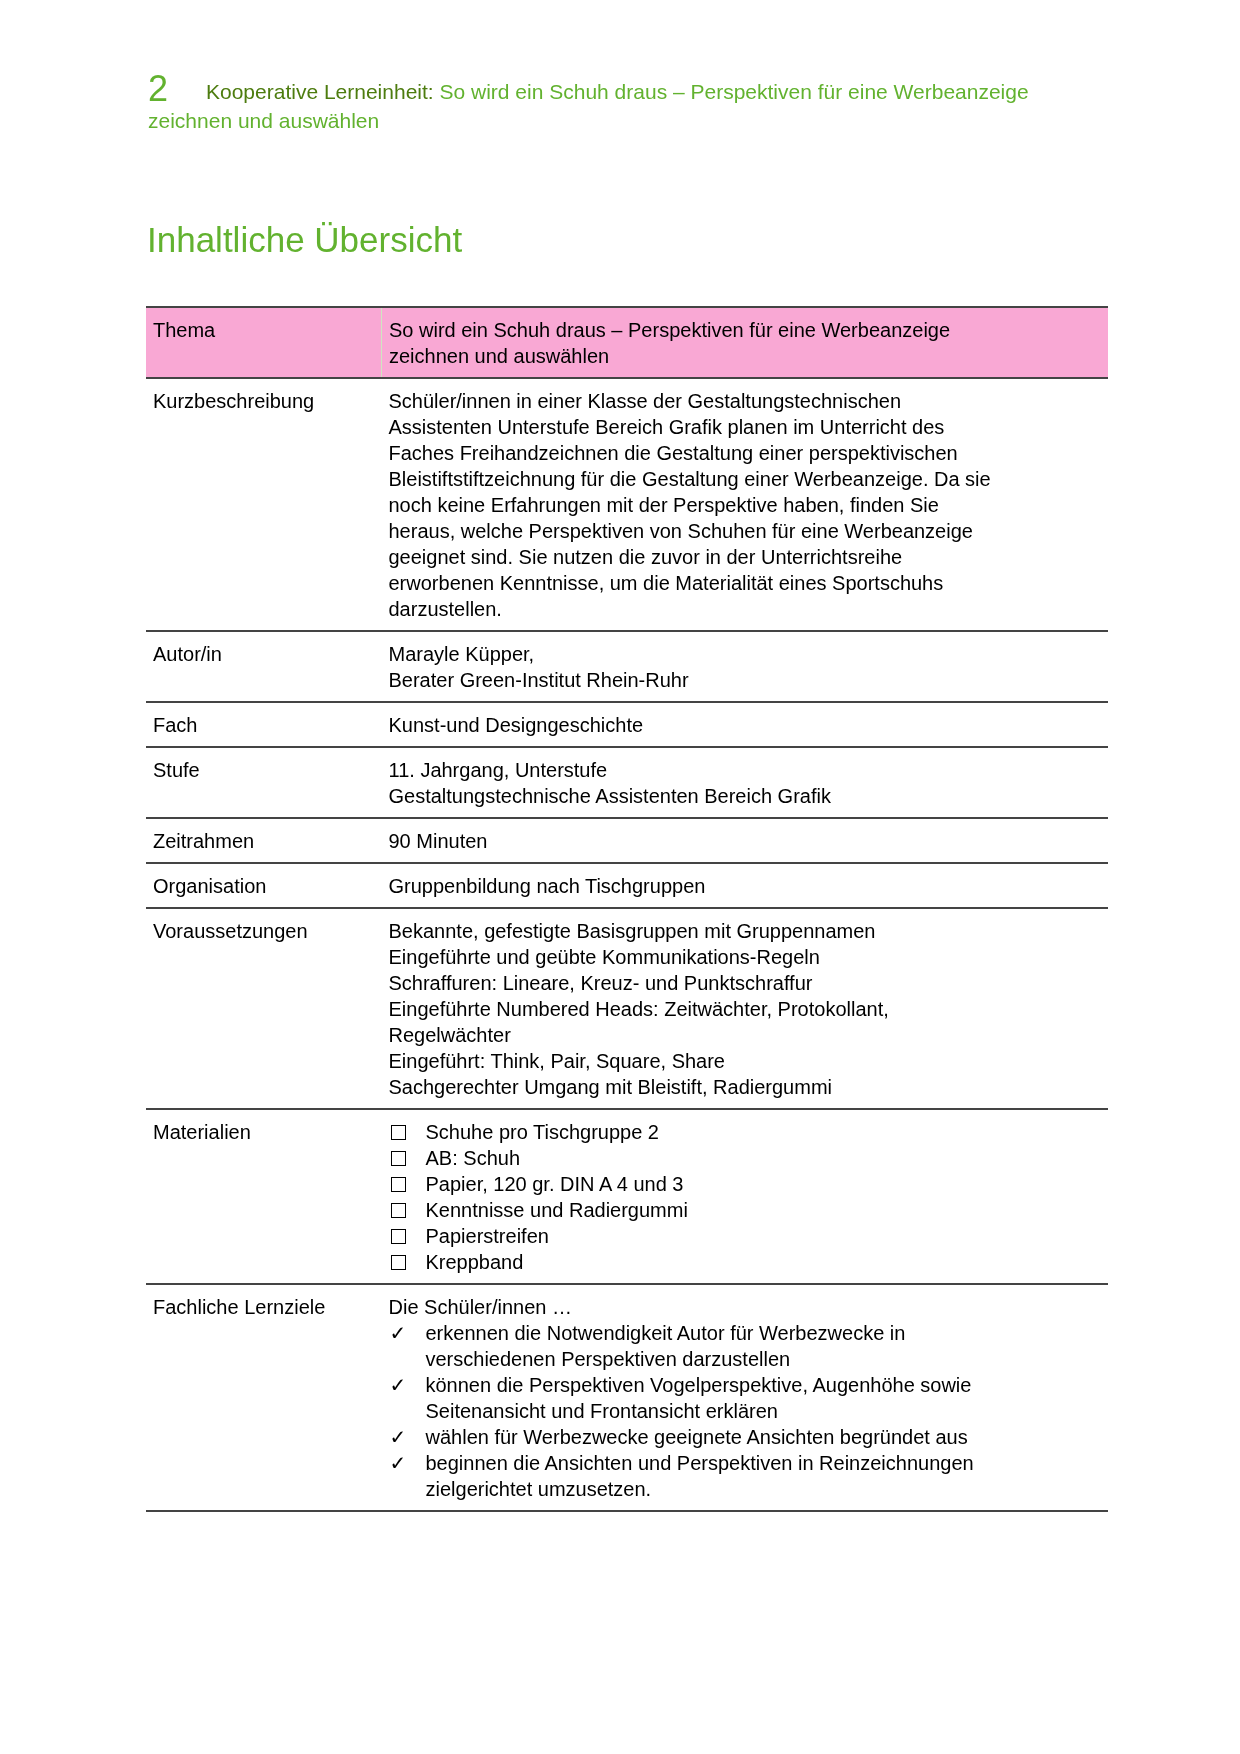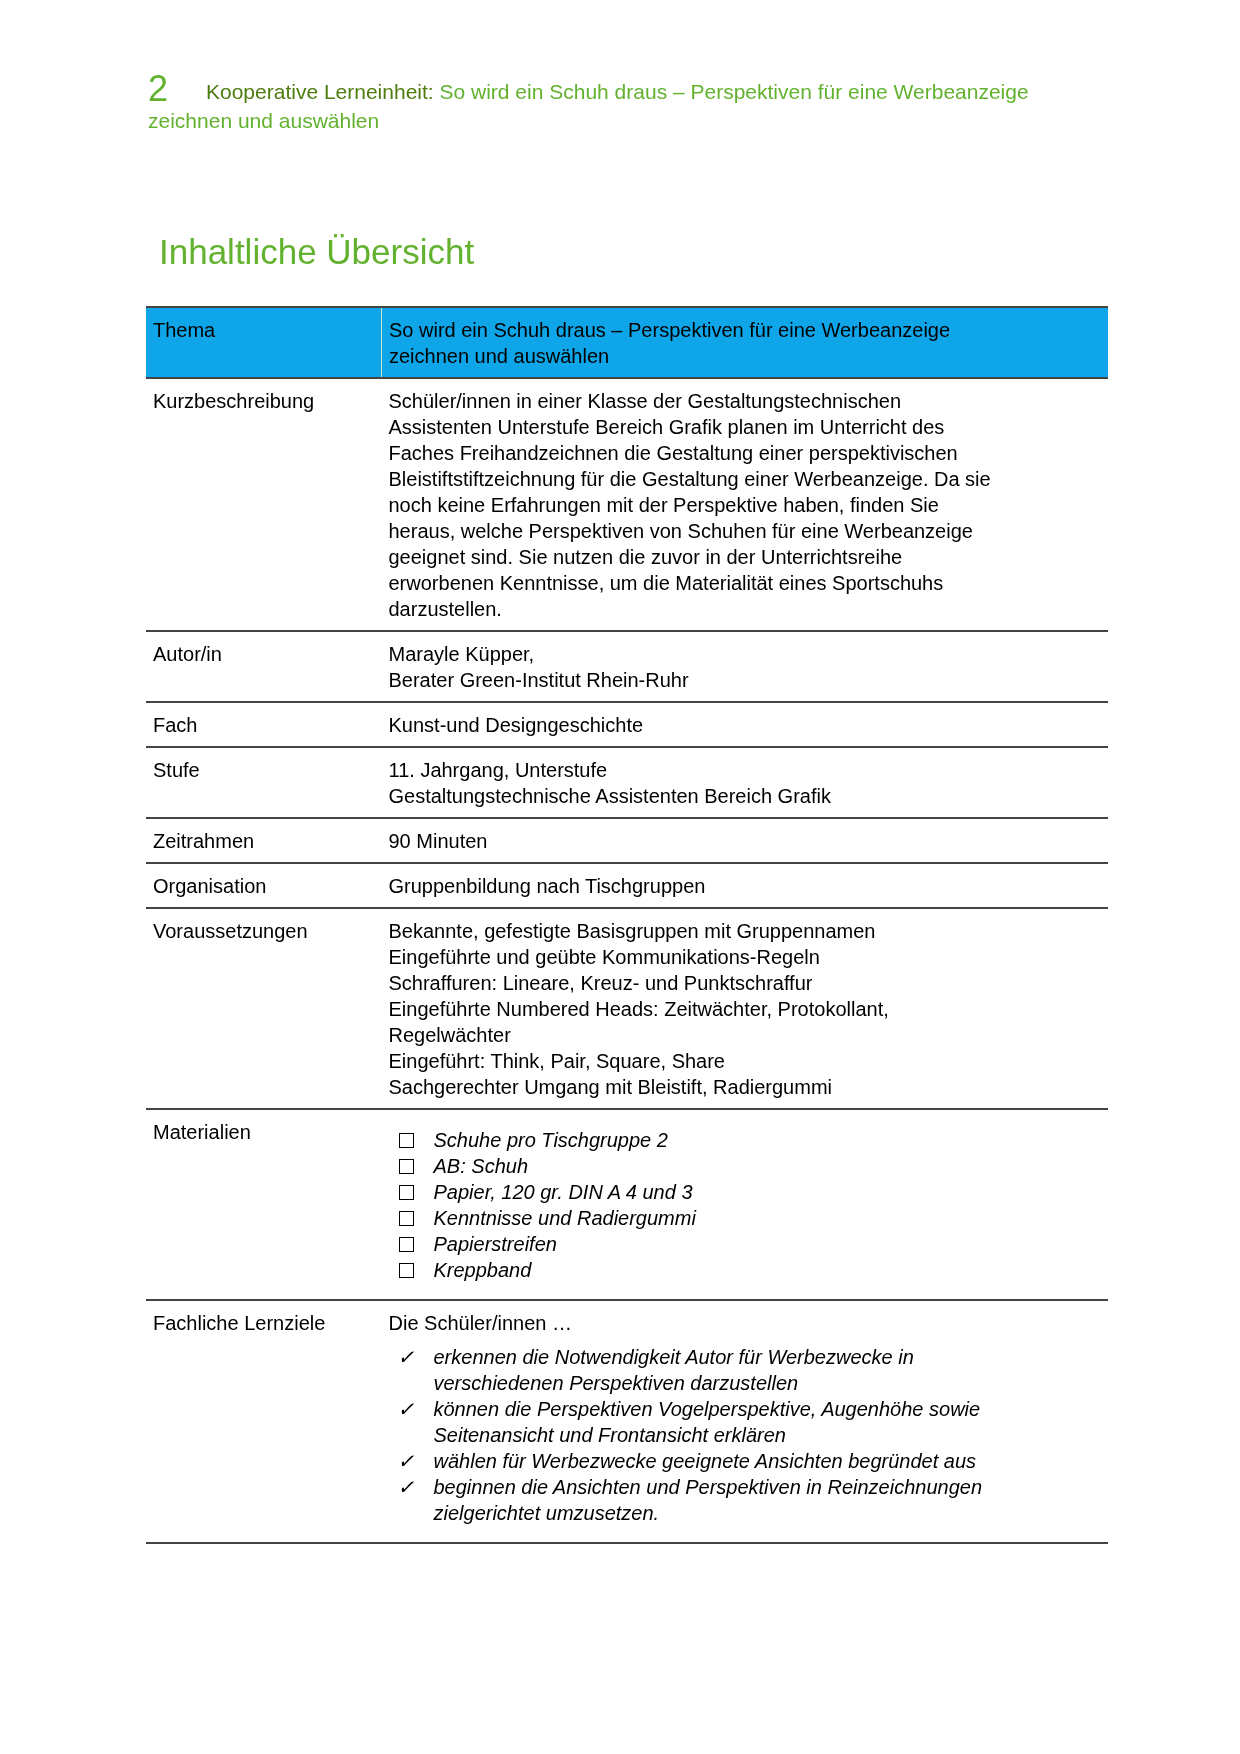--- a/index.html
+++ b/index.html
@@ -8,36 +8,36 @@
       font-family: "Liberation Sans", sans-serif; color: #000;
     }
     .header {
       position: absolute; left: 148px; top: 74px; width: 900px;
       font-size: 21px; line-height: 29px; color: #62b22f;
     }
     .header .num { font-size: 36px; color: #62b22f; display: inline-block; width: 58px; vertical-align: -2px; }
     .header .kl { color: #4d7c0f; }
     .title {
       position: absolute; left: 147px; top: 220px;
-      font-size: 35px; color: #62b22f; margin: 12px; font-weight: normal;
+      font-size: 35px; color: #62b22f; margin: 0; font-weight: normal;
     }
     table.overview {
       position: absolute; left: 146px; top: 306px; width: 962px;
       border-collapse: collapse; font-size: 20px; line-height: 26px;
     }
     table.overview td {
       vertical-align: top; padding: 9px 7px 8px 7px;
       border-bottom: 2px solid #444;
     }
     table.overview tr:first-child td { border-top: 2px solid #444; }
     table.overview td.label { width: 221px; }
-    table.overview tr.highlight td { background: #0ea5e9; }
+    table.overview tr.highlight td { background: #f9a8d4; }
     table.overview tr.highlight td.label { border-right: 1px solid #cfe6c0; }
     .line { display: block; }
-    ul.checks { list-style: none; margin: 8px; padding: 0; font-style: italic; }
+    ul.checks { list-style: none; margin: 0; padding: 0; }
     ul.checks li { position: relative; padding-left: 37px; }
     ul.checks li .mark { position: absolute; left: 1px; top: 0; }
     .box {
       display: inline-block; width: 15px; height: 15px; border: 1.5px solid #000;
       position: absolute; left: 2px; top: 6px; box-sizing: border-box;
     }
   </style>
 </head>
 <body>
 

